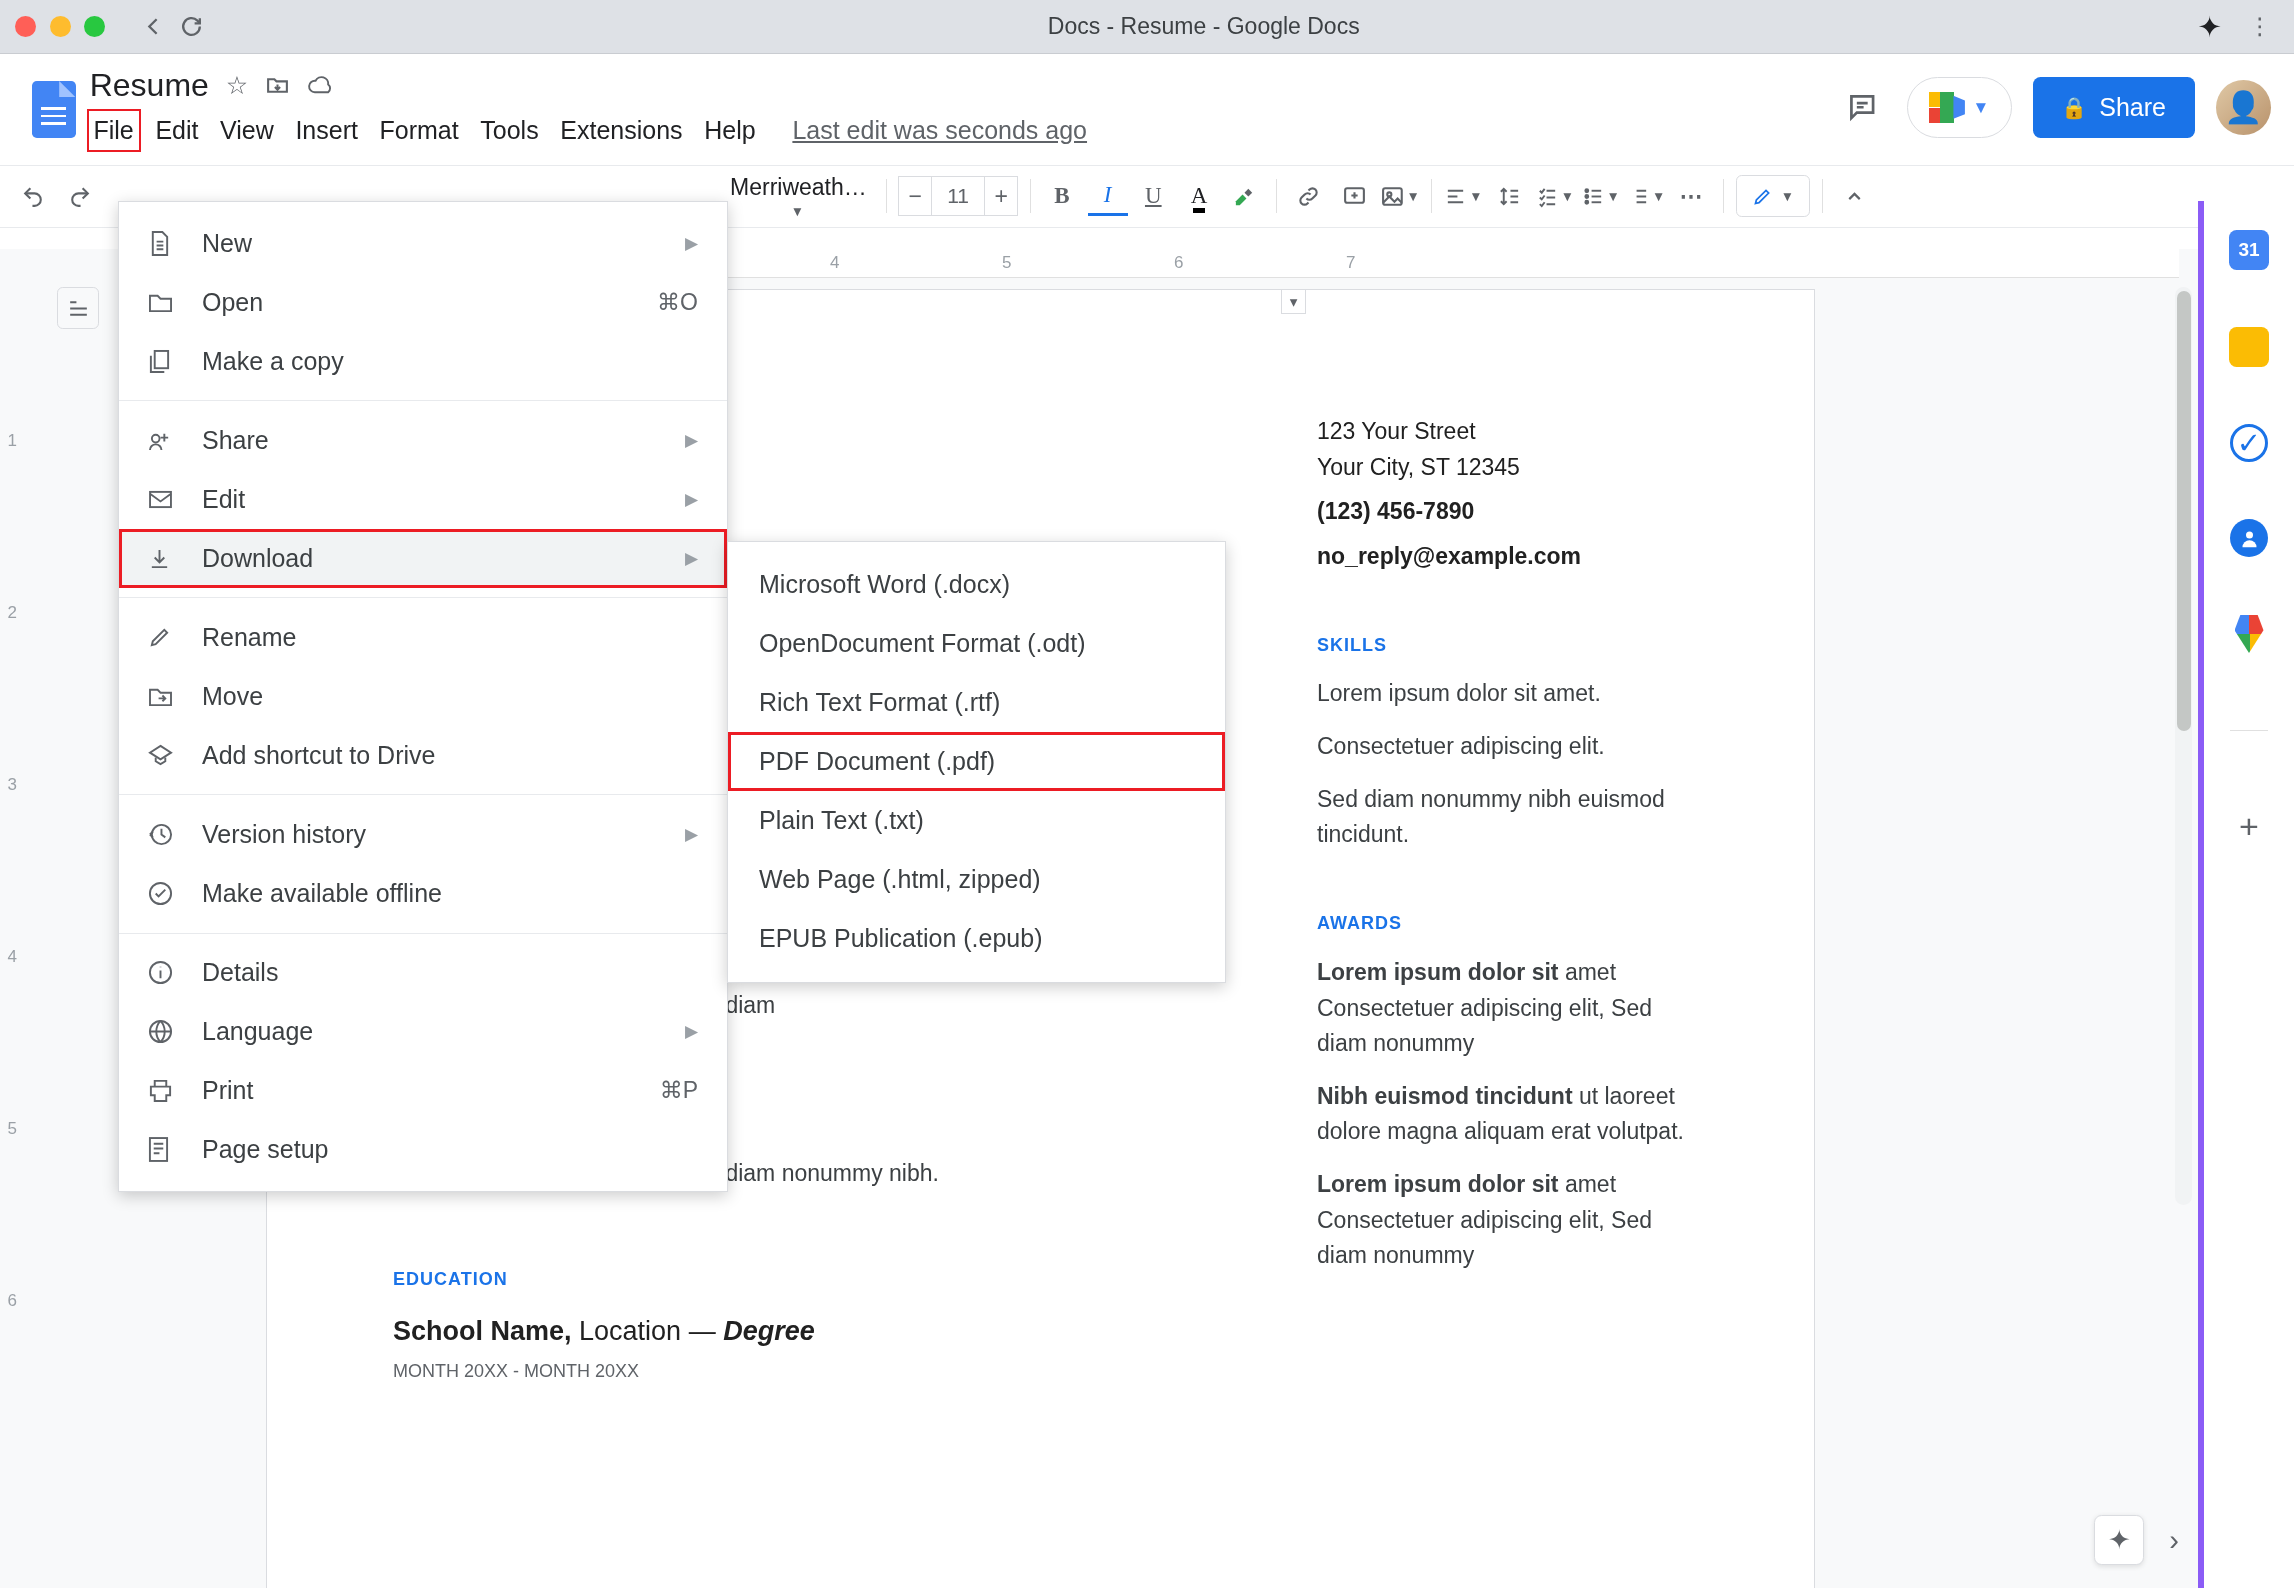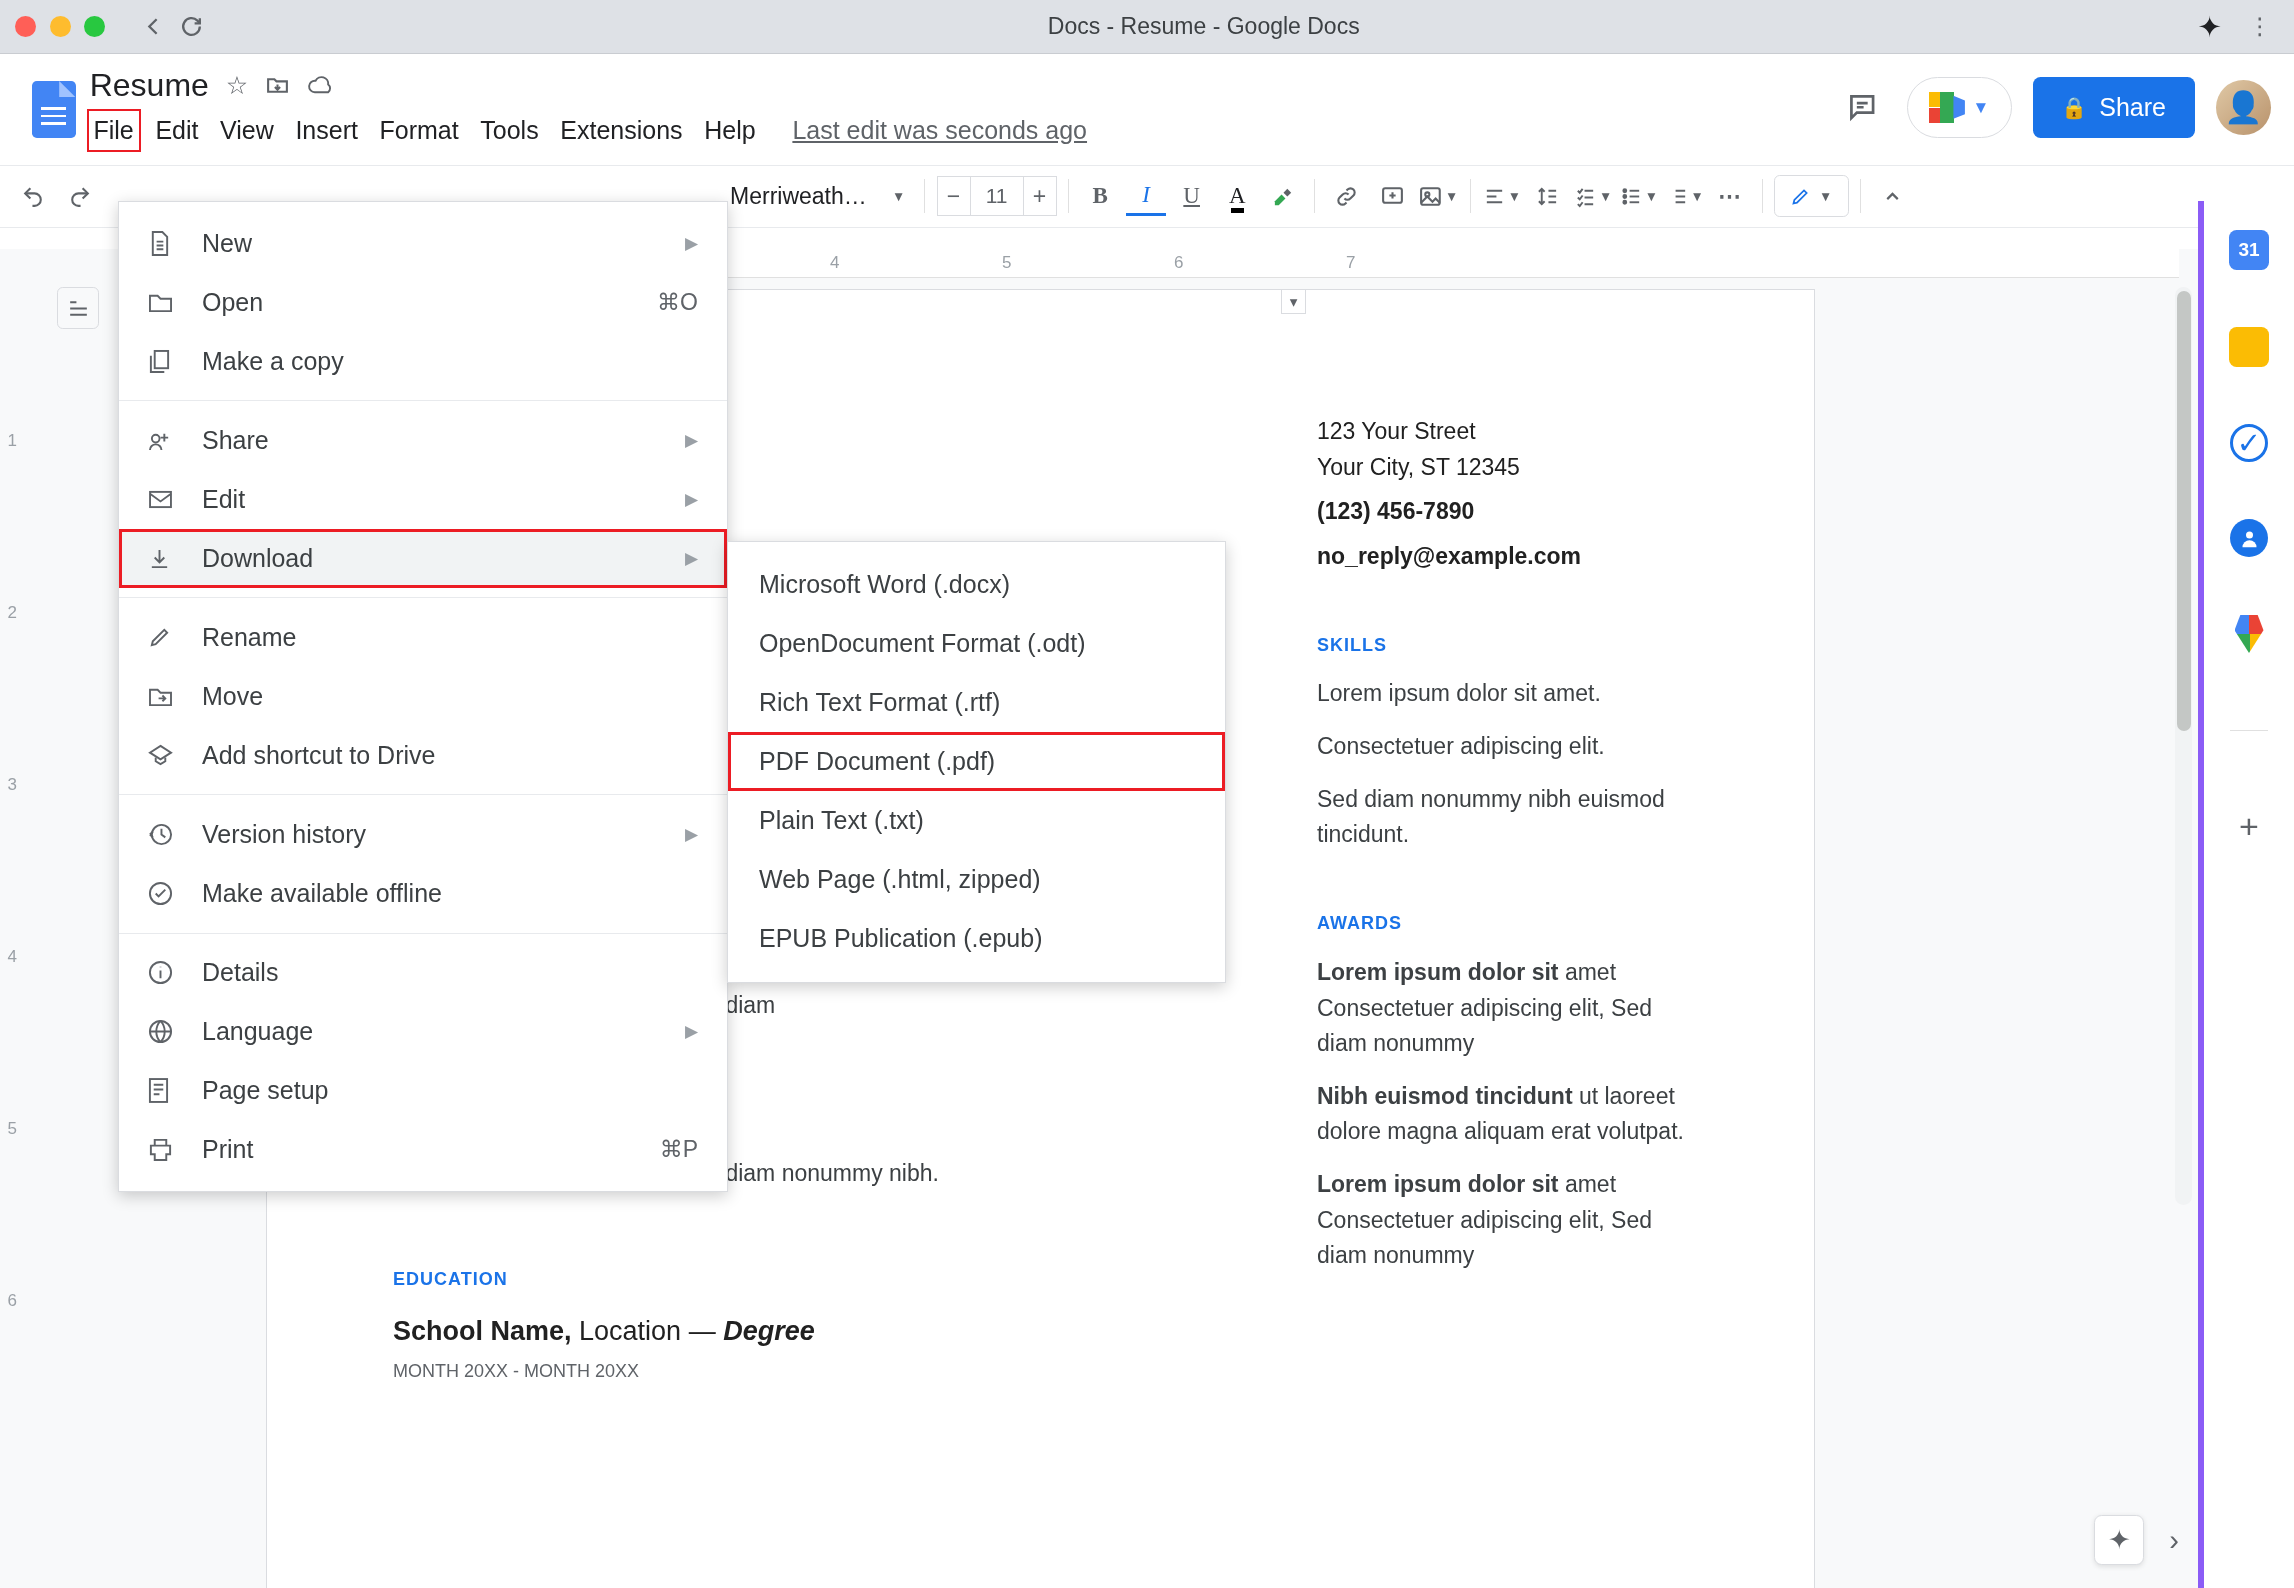--- a/index.html
+++ b/index.html
@@ -45,21 +45,21 @@
   .meet-logo .b4{position:absolute;right:0;top:3.8px;width:11.5px;height:23px;background:#4285f4;clip-path:polygon(0 0,100% 20%,100% 80%,0 100%);}
   .meet-caret { color:#4285f4; font-size:17px; }
   .share-btn { height: 61px; background: #1a73e8; color: #fff; border-radius: 7.6px; font-size: 25px; font-weight: 500; display:flex; align-items:center; gap:11.5px; padding: 0 29px; }
   .share-btn .lock { font-size: 21px; }
   .avatar { width: 55px; height: 55px; border-radius: 50%; background: linear-gradient(135deg,#e0c9a6,#b8926b); display:flex; align-items:center; justify-content:center; font-size:31px; }
 
   
   .toolbar { height: 63px; border-top: 1px solid #e8eaed; border-bottom: 1px solid #e8eaed; margin-top: 13.4px; display: flex; align-items: center; padding: 0 13.4px; gap: 5.7px; color:#5f6368; position: relative; }
   .tb-btn { width: 40px; height: 40px; display: flex; align-items: center; justify-content: center; font-size: 23px; position:relative; }
   .tb-sep { width: 1px; height: 34px; background: #e0e0e0; margin: 0 5.7px; }
-  .font-name { display:flex; align-items:center; gap:27px; font-size: 23px; color:#202124; padding: 0 7.6px; }
+  .font-name { display:flex; align-items:center; gap:3px; font-size: 23px; color:#202124; padding: 0 7.6px; flex-direction: column; }
   .font-size-group { display:flex; align-items:center; }
   .fs-btn { width: 34px; height: 40px; border:1px solid #dadce0; display:flex; align-items:center; justify-content:center; font-size:23px; color:#5f6368; }
   .fs-val { width: 52px; height: 40px; border-top:1px solid #dadce0; border-bottom:1px solid #dadce0; display:flex; align-items:center; justify-content:center; font-size:21px; }
   .italic-active { color:#1a73e8; border-bottom: 3.8px solid #1a73e8; }
   .text-color-a { position:relative; font-family: Georgia, serif; font-weight:500; font-size:23px; color:#202124; }
   .text-color-a::after { content:""; position:absolute; left:1.9px; right:1.9px; bottom:-3.8px; height:4.8px; background:#000; }
   .pen-btn { border:1px solid #dadce0; border-radius:5.7px; height:42px; padding:0 15.3px; display:flex; align-items:center; gap:9.6px; color:#1a73e8; }
   .tb-caret { font-size: 13.4px; color:#5f6368; margin-left:-1.9px; }
   .tb-caret.ml { margin-left: 1.9px; }
 
@@ -529,35 +529,35 @@
         <svg width="25" height="25" viewBox="0 0 26 26" fill="none" stroke="#5f6368" stroke-width="2">
           <circle cx="13" cy="13" r="11"></circle>
           <path d="M2 13h22M13 2a16 16 0 0 1 0 22M13 2a16 16 0 0 0 0 22"></path>
         </svg>
       </span>
     <span class="lbl">Language</span>
     <span class="arr">▶</span>
   </div>
   <div class="fm-item">
     <span class="ic">
+        <svg width="25" height="25" viewBox="0 0 26 26" fill="none" stroke="#5f6368" stroke-width="2">
+          <path d="M7 9V3h12v6M3 9h20v9h-4v6H7v-6H3z"></path>
+        </svg>
+      </span>
+    <span class="lbl">Print</span>
+    <span class="sc">⌘P</span>
+  </div>
+  <div class="fm-item">
+    <span class="ic">
         <svg width="21" height="27" viewBox="0 0 22 28" fill="none" stroke="#5f6368" stroke-width="2">
           <rect x="2" y="2" width="18" height="24"></rect>
           <path d="M6 8h10M6 13h10M6 18h6"></path>
         </svg>
       </span>
     <span class="lbl">Page setup</span>
-  </div>
-  <div class="fm-item">
-    <span class="ic">
-        <svg width="25" height="25" viewBox="0 0 26 26" fill="none" stroke="#5f6368" stroke-width="2">
-          <path d="M7 9V3h12v6M3 9h20v9h-4v6H7v-6H3z"></path>
-        </svg>
-      </span>
-    <span class="lbl">Print</span>
-    <span class="sc">⌘P</span>
   </div>
 </div>
 
 <div class="sub-menu">
   <div class="sm-item">Microsoft Word (.docx)</div>
   <div class="sm-item">OpenDocument Format (.odt)</div>
   <div class="sm-item">Rich Text Format (.rtf)</div>
   <div class="sm-item hl">PDF Document (.pdf)</div>
   <div class="sm-item">Plain Text (.txt)</div>
   <div class="sm-item">Web Page (.html, zipped)</div>

